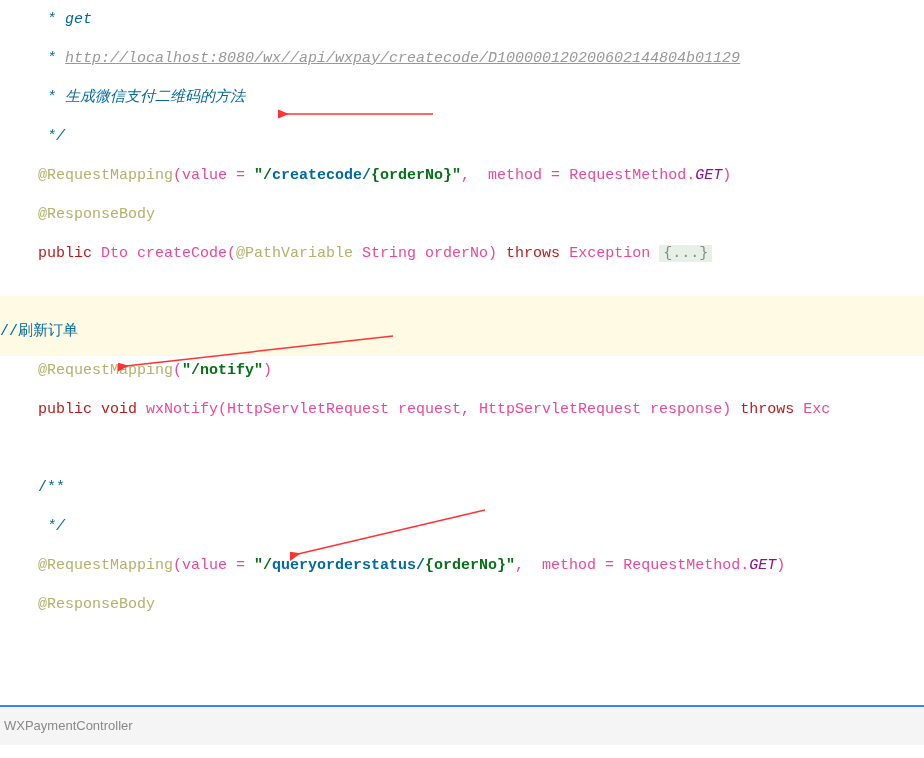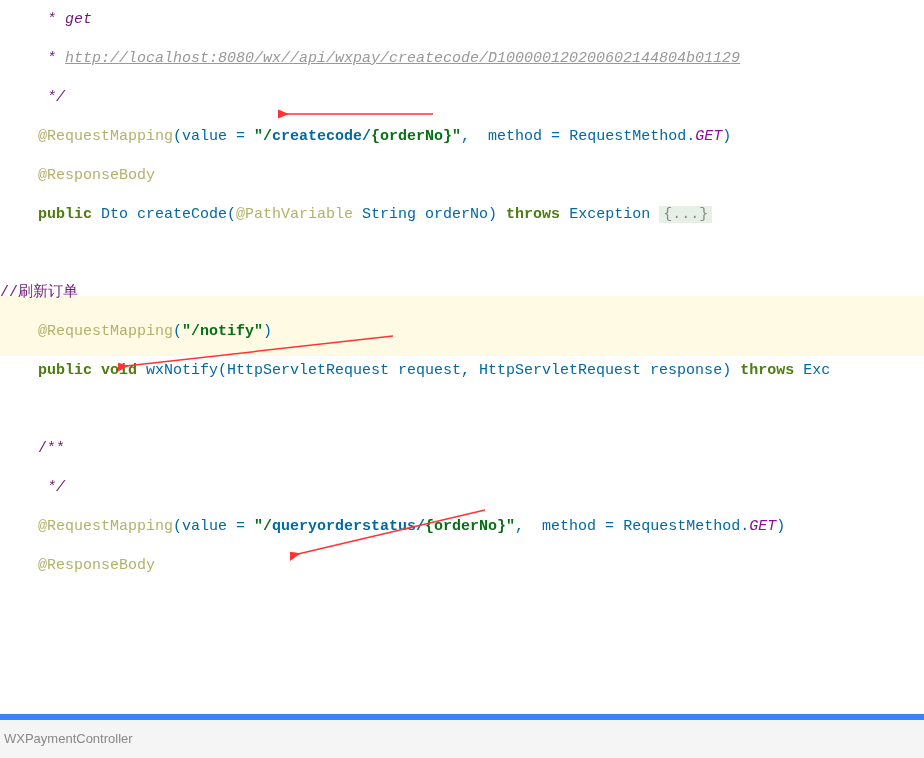--- a/index.html
+++ b/index.html
@@ -31,51 +31,51 @@
       white-space: pre;
       padding-left: 38px;
       font-style: normal;
     }
     .line-no-indent {
       white-space: pre;
       padding-left: 0;
       font-style: normal;
     }
     .comment {
-      color: #701a75;
+      color: #0369a1;
     }
     .comment-url {
       color: #999999;
       font-style: italic;
       text-decoration: underline;
       margin-top: 31px;
     }
     .annotation {
       color: #b2b26b;
       font-style: normal;
     }
     .keyword {
-      color: #4d7c0f;
-      font-weight: bold;
+      color: #b91c1c;
+      font-weight: normal;
       font-style: normal;
     }
     .string {
       color: #067017;
       font-weight: bold;
       font-style: normal;
     }
     .string-underline {
       color: #0369a1;
       font-weight: bold;
       text-decoration-style: wavy;
       text-decoration-color: #8bc34a;
       font-style: normal;
     }
     .normal {
-      color: #0369a1;
+      color: #ec4899;
       font-style: normal;
     }
     .method-ref {
       color: #871094;
       font-style: italic;
       font-weight: normal;
     }
     .fold {
       background: #e6f0e6;
       color: #888;
@@ -94,44 +94,45 @@
       position: absolute;
       bottom: 12px;
       right: 10px;
       color: #ddd;
       font-size: 13px;
       font-family: Arial, sans-serif;
       font-style: normal;
     }
     .breadcrumb {
       position: absolute;
-      bottom: 0;
+      bottom: 13px;
       left: 0;
       color: #888;
       font-size: 13px;
       font-family: Arial, sans-serif;
       font-style: normal;
       padding: 2px 4px;
       background: #f5f5f5;
       width: 100%;
-      border-top: 6px solid #3b82f6;
+      border-top: 2px solid #3b82f6;
     }
     svg.arrow {
       position: absolute;
       pointer-events: none;
     }
   </style>
 </head>
 <body>
 
 <div class="highlight-band"></div>
 
 <div class="code-container">
   <div class="line"><span class="comment"> * get</span></div>
   <div class="line"><span class="comment"> * </span><span class="comment-url">http://localhost:8080/wx//api/wxpay/createcode/D100000120200602144804b01129</span></div>
+  <div class="line"><span class="comment"> * 生成微信支付二维码的方法</span></div>
   <div class="line"><span class="comment"> */</span></div>
   <div class="line-normal"><span class="annotation">@RequestMapping</span><span class="normal">(value = </span><span class="string">"/</span><span class="string-underline">createcode/</span><span class="string">{orderNo}"</span><span class="normal">,  method = RequestMethod.</span><span class="method-ref">GET</span><span class="normal">)</span></div>
   <div class="line-normal"><span class="annotation">@ResponseBody</span></div>
   <div class="line-normal"><span class="keyword">public</span><span class="normal"> Dto createCode(</span><span class="annotation">@PathVariable</span><span class="normal"> String orderNo) </span><span class="keyword">throws</span><span class="normal"> Exception </span><span class="fold">{...}</span></div>
   <div class="line-normal">&nbsp;</div>
   <div class="line-no-indent"><span class="comment">//刷新订单</span></div>
   <div class="line-normal"><span class="annotation">@RequestMapping</span><span class="normal">(</span><span class="string">"/notify"</span><span class="normal">)</span></div>
   <div class="line-normal"><span class="keyword">public</span><span class="keyword"> void</span><span class="normal"> wxNotify(HttpServletRequest request, HttpServletRequest response) </span><span class="keyword">throws</span><span class="normal"> Exc</span></div>
   <div class="line-normal">&nbsp;</div>
   <div class="line-normal"><span class="comment">/**</span></div>

